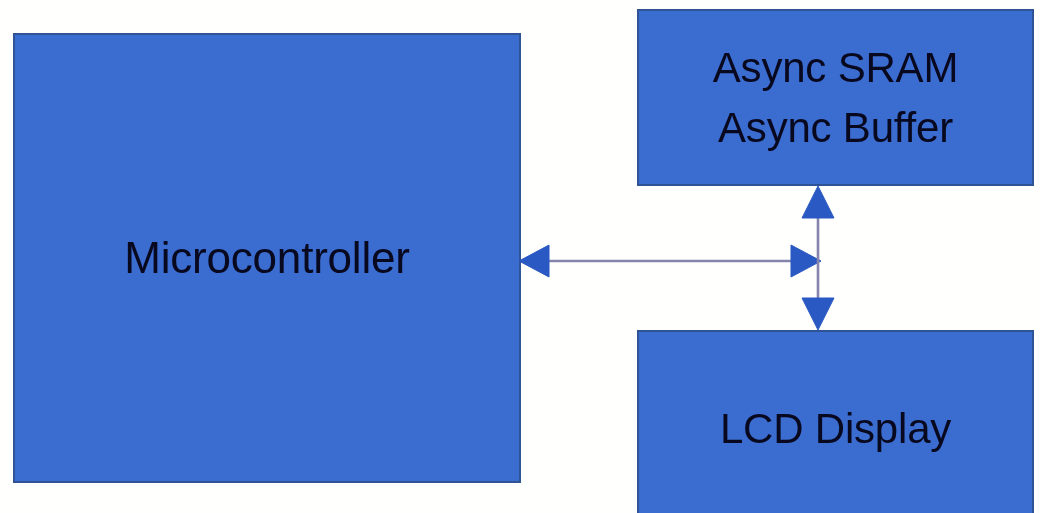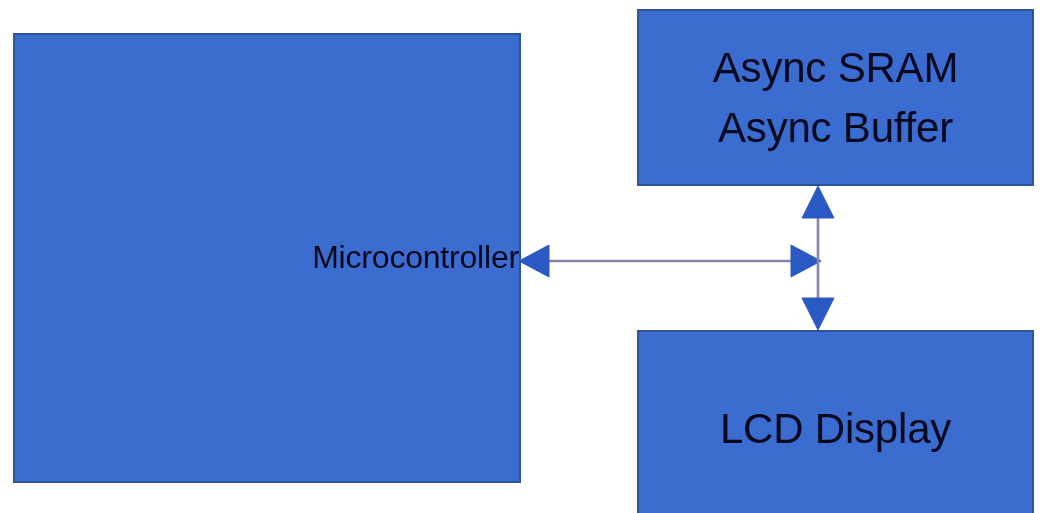--- a/index.html
+++ b/index.html
@@ -38,22 +38,21 @@
   .block .block-line {
     display: block;
     white-space: nowrap;
   }
 
   #block-microcontroller {
     left: 13px;
     top: 33px;
     width: 508px;
     height: 450px;
-    font-size: 32px;
-    align-items: flex-end;
+    font-size: 44px;
   }
   #block-sram {
     left: 637px;
     top: 9px;
     width: 397px;
     height: 177px;
     font-size: 42px;
   }
   #block-sram .block-line + .block-line {
     margin-top: 10px;

